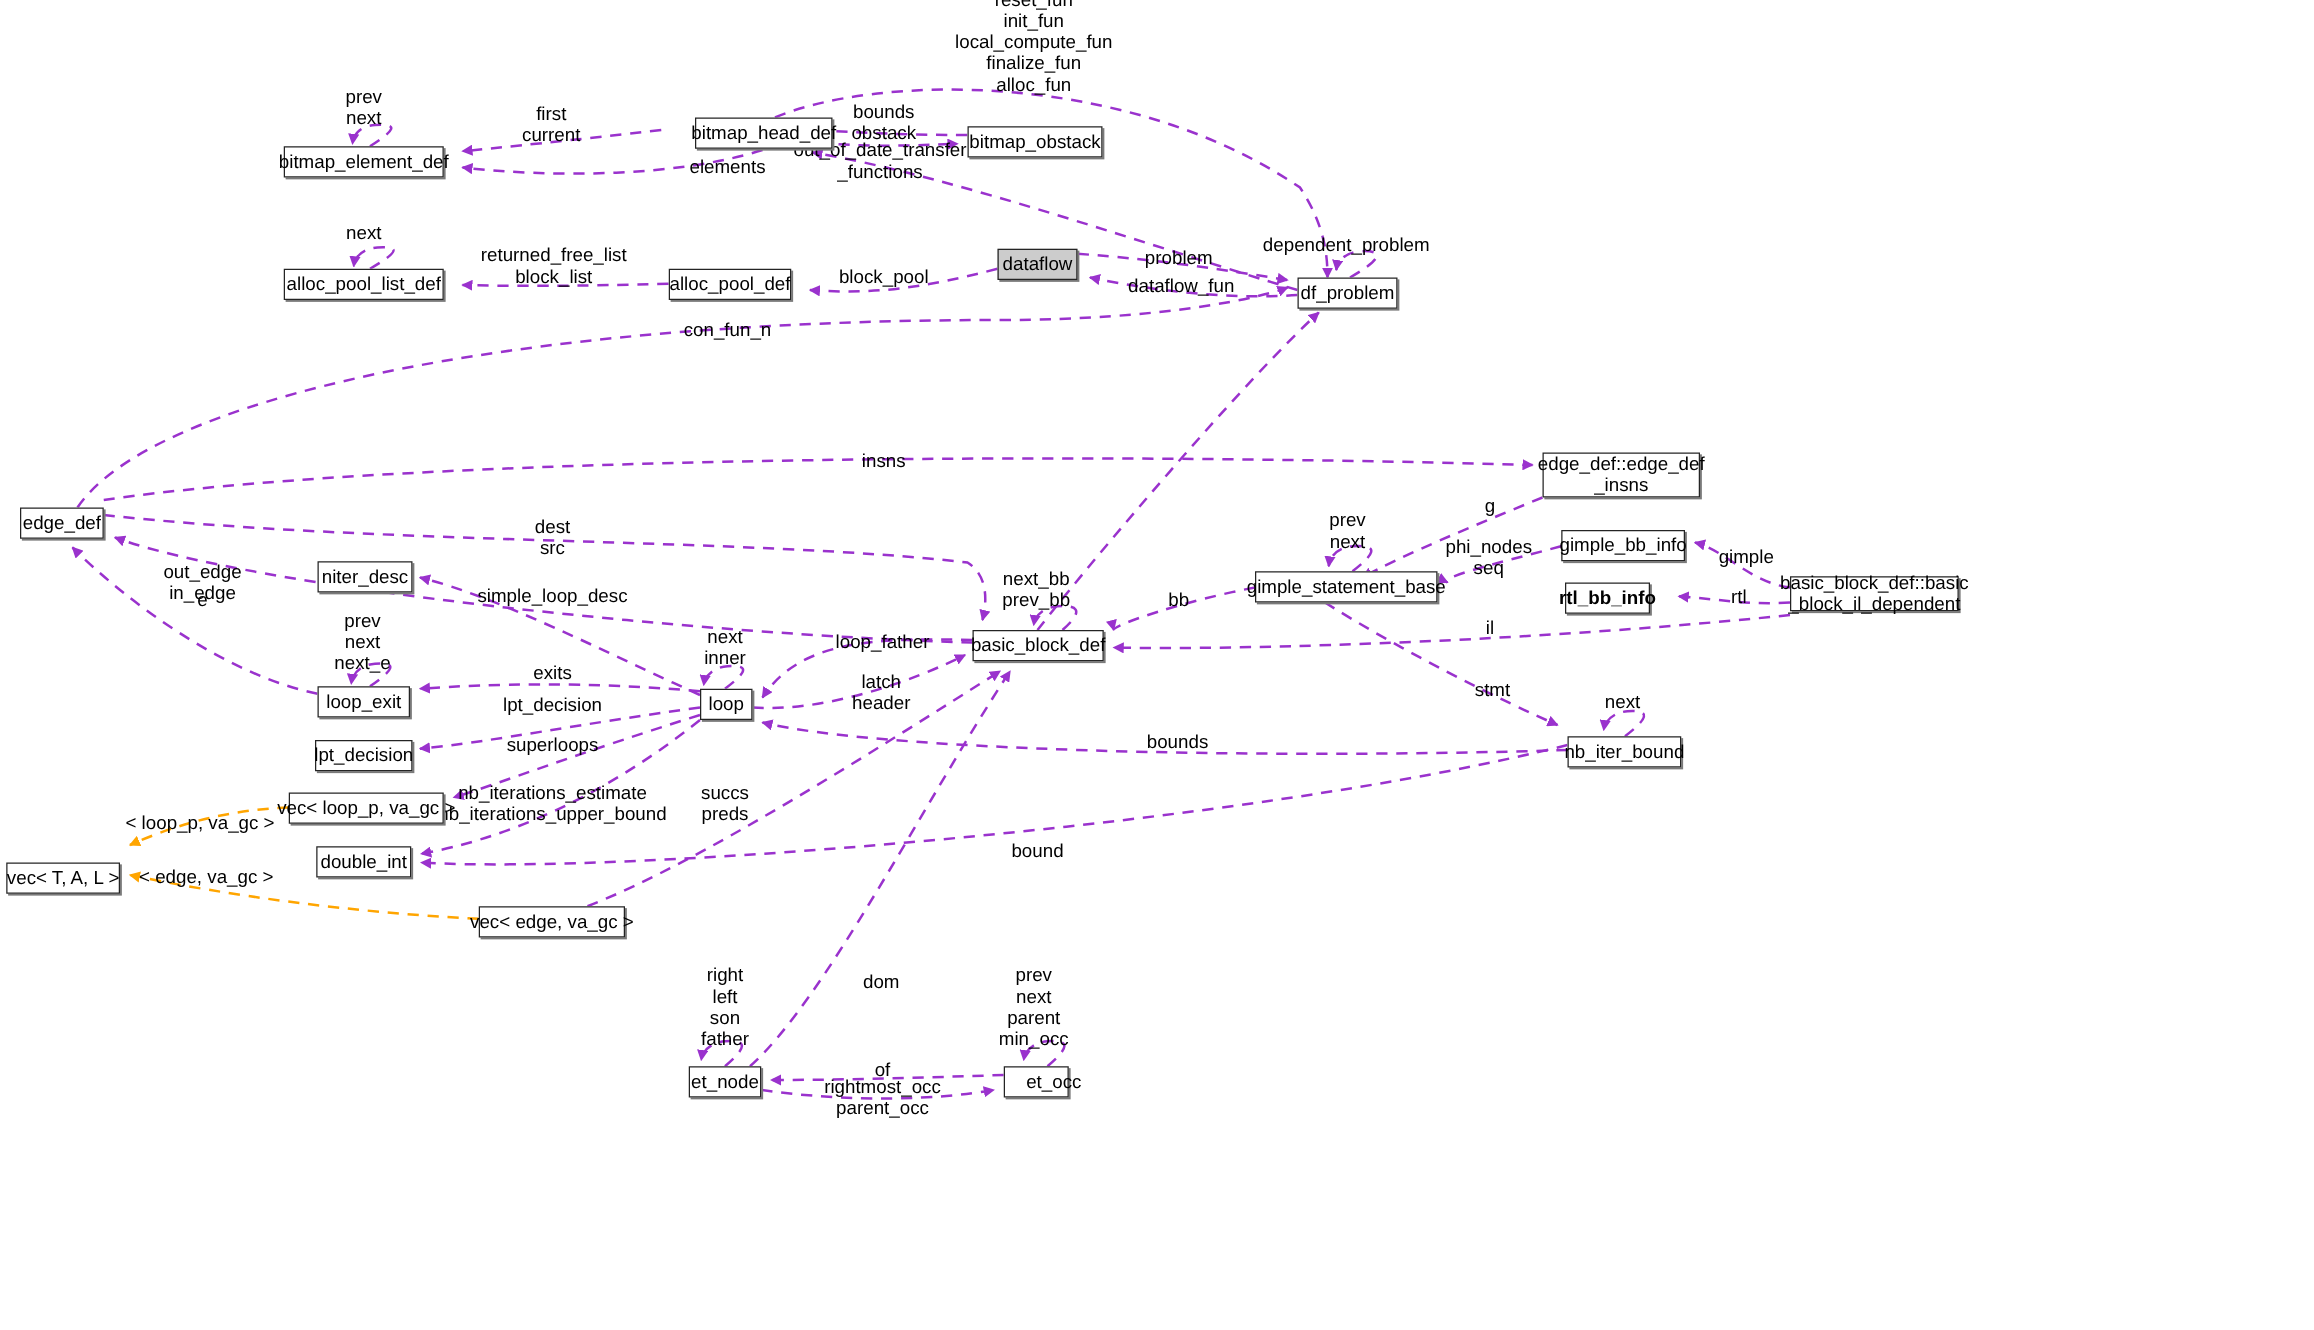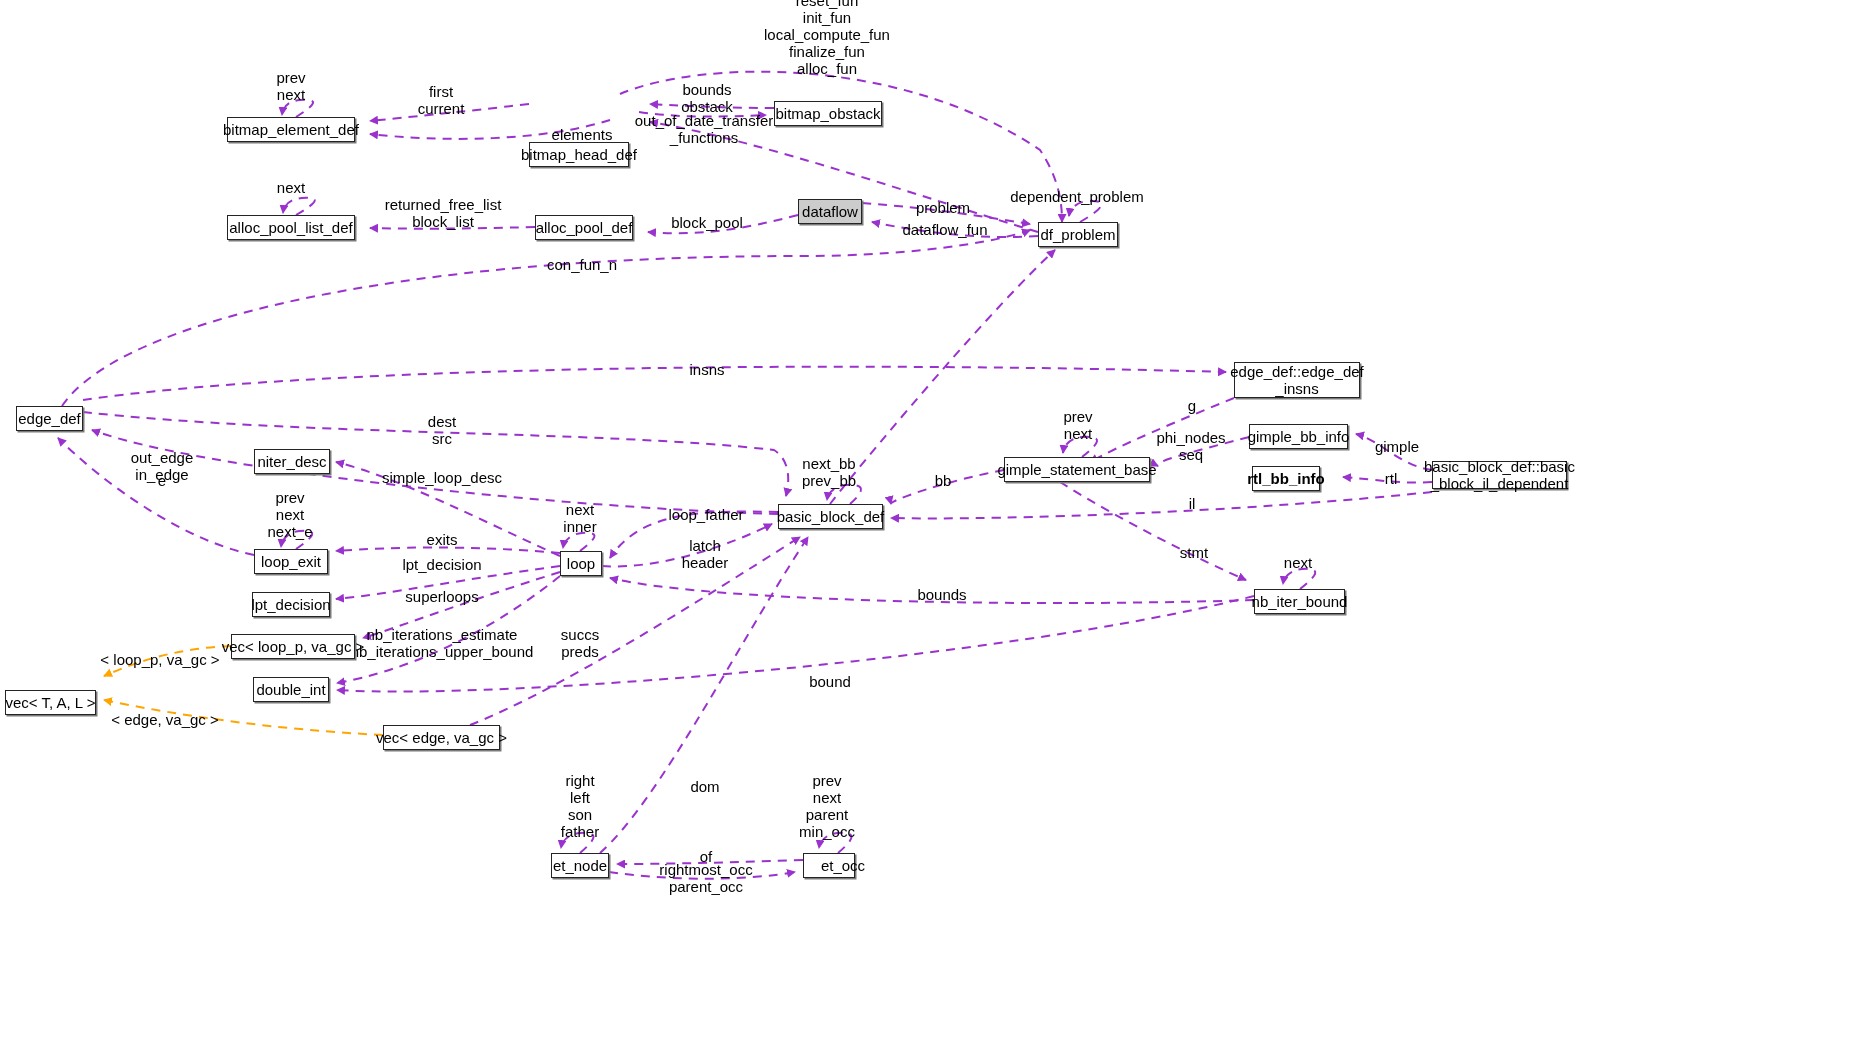--- a/index.html
+++ b/index.html
@@ -145,21 +145,21 @@
 
       <path d="M838,853 C858,836 854,832 838,833 C826,834 820,841 819,848"></path>
     </g>
     <g fill="none" stroke="#ffa500" stroke-width="2" stroke-dasharray="9,7" marker-end="url(#aho)">
 
       <path d="M231,646 C180,648 140,660 104,676"></path>
       <path d="M383,735 C280,730 180,716 104,700"></path>
     </g>
   </svg>
 <div class="node" style="left: 227px; top: 117px; width: 128px; height: 25px;">bitmap_element_def</div>
-    <div class="node" style="left: 529px; top: 94px; width: 100px; height: 25px; margin-top: 48px;">bitmap_head_def</div>
+    <div class="node" style="left: 556px; top: 94px; width: 110px; height: 25px;">bitmap_head_def</div>
     <div class="node" style="left: 774px; top: 101px; width: 108px; height: 25px;">bitmap_obstack</div>
     <div class="node" style="left: 227px; top: 215px; width: 128px; height: 25px;">alloc_pool_list_def</div>
     <div class="node" style="left: 535px; top: 215px; width: 98px; height: 25px;">alloc_pool_def</div>
     <div class="node focus" style="left: 798px; top: 199px; width: 64px; height: 25px;">dataflow</div>
     <div class="node" style="left: 1038px; top: 222px; width: 80px; height: 25px;">df_problem</div>
     <div class="node" style="left: 16px; top: 406px; width: 67px; height: 25px;">edge_def</div>
     <div class="node" style="left: 1234px; top: 362px; width: 126px; height: 36px;">edge_def::edge_def
 _insns</div>
     <div class="node" style="left: 254px; top: 449px; width: 76px; height: 25px;">niter_desc</div>
     <div class="node" style="left: 1004px; top: 457px; width: 146px; height: 25px;">gimple_statement_base</div>
@@ -231,21 +231,21 @@
     <div class="elabel" style="left: 442px; top: 596px;">superloops</div>
     <div class="elabel" style="left: 1194px; top: 552px;">stmt</div>
     <div class="elabel" style="left: 1298px; top: 562px;">next</div>
     <div class="elabel" style="left: 942px; top: 594px;">bounds</div>
     <div class="elabel" style="left: 442px; top: 643px;">nb_iterations_estimate
 nb_iterations_upper_bound</div>
     <div class="elabel" style="left: 580px; top: 643px;">succs
 preds</div>
     <div class="elabel" style="left: 160px; top: 659px;">&lt; loop_p, va_gc &gt;</div>
     <div class="elabel" style="left: 830px; top: 681px;">bound</div>
-    <div class="elabel" style="left: 165px; top: 702px; margin-top: 17px;">&lt; edge, va_gc &gt;</div>
+    <div class="elabel" style="left: 165px; top: 702px;">&lt; edge, va_gc &gt;</div>
     <div class="elabel" style="left: 705px; top: 766px; margin-top: 20px;">dom</div>
     <div class="elabel" style="left: 580px; top: 806px;">right
 left
 son
 father</div>
     <div class="elabel" style="left: 827px; top: 806px;">prev
 next
 parent
 min_occ</div>
     <div class="elabel" style="left: 706px; top: 856px;">of</div>

